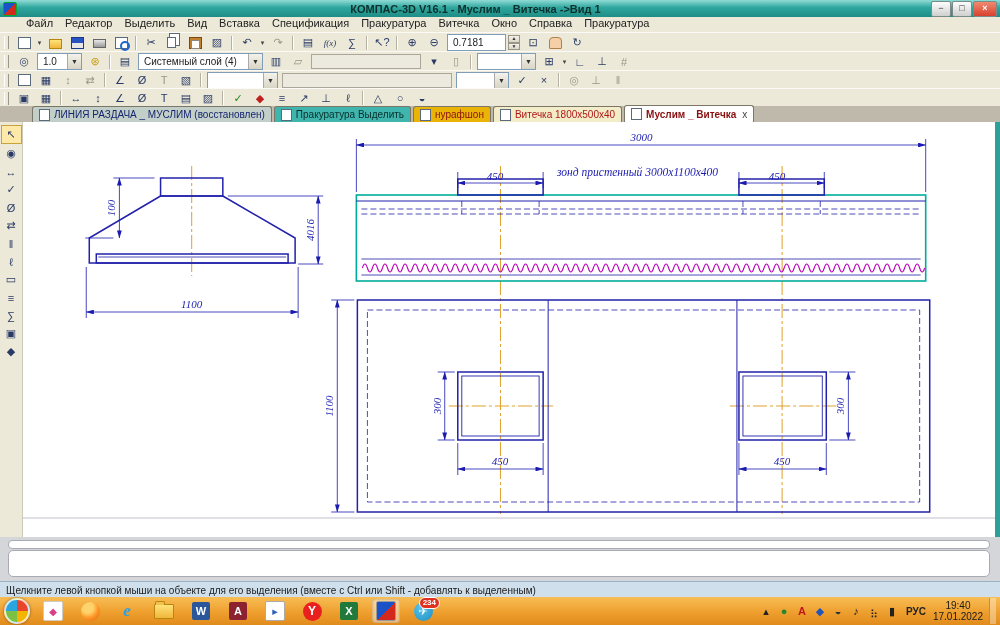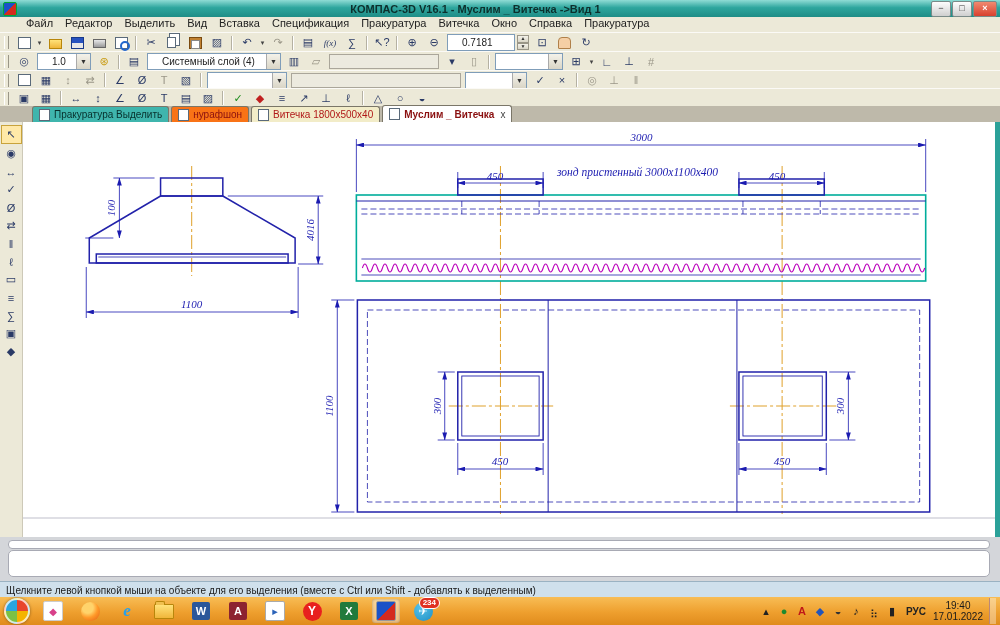--- a/index.html
+++ b/index.html
@@ -15,21 +15,21 @@
   .menubar{top:17px;height:15px;display:flex;align-items:flex-start;padding-left:20px;background:#ece9d8;border-bottom:1px solid #d8d4c4;}
   .menuitem{padding:0 6px;white-space:nowrap;}
   
   .tbrow{display:flex;align-items:center;padding-left:2px;background:#ece9d8;border-top:1px solid #fbfaf6;border-bottom:1px solid #cdc9b8;}
   .tb1{top:32px;height:19px;} .tb2{top:51px;height:19px;} .tb3{top:70px;height:18px;} .tb4{top:88px;height:18px;}
   .grip{width:3px;height:13px;border-left:1px solid #fff;border-right:1px solid #9a9688;margin:0 4px 0 2px;}
   .sep{width:1px;height:14px;background:#b5b1a2;border-right:1px solid #fff;margin:0 3px;}
   .btn{min-width:20px;height:17px;display:flex;align-items:center;justify-content:center;font-size:11px;color:#2a3a66;padding:0 1px;}
   .btn.dis{color:#9a9688;}
   .drop{font-size:7px;color:#444;width:9px;text-align:center;}
-  .combo{height:15px;background:#fff;border:1px solid #7f9db9;display:flex;align-items:center;font-size:10px;padding-left:14px;margin:0 2px;white-space:nowrap;}
+  .combo{height:15px;background:#fff;border:1px solid #7f9db9;display:flex;align-items:center;font-size:10px;padding-left:5px;margin:0 2px;white-space:nowrap;}
   .combo .arrow{width:13px;height:100%;margin-left:auto;background:linear-gradient(#f4f2ea,#d9d5c6);border-left:1px solid #aaa;display:flex;align-items:center;justify-content:center;font-size:7px;color:#333;}
   .spin{display:flex;flex-direction:column;width:12px;height:15px;margin-right:2px;}
   .spin span{flex:1;background:linear-gradient(#f4f2ea,#d9d5c6);border:1px solid #9a9688;font-size:5px;line-height:5px;text-align:center;color:#333;}
   .field{height:13px;background:#eceadf;border:1px solid #aaa69a;margin:0 2px;}
   
   .i{width:13px;height:12px;display:inline-block;box-sizing:border-box;}
   .i-doc{background:#fff;border:1px solid #5a6a7a;}
   .i-folder{background:linear-gradient(#ffe27a,#f0b63a);border:1px solid #b8860b;height:10px;margin-top:2px;}
   .i-save{background:linear-gradient(#2853c0 0 55%,#e8e8e8 55%);border:1px solid #1a3a8a;}
   .i-print{background:linear-gradient(#e8e8e8,#9a9a9a);border:1px solid #666;height:9px;margin-top:2px;}
@@ -38,21 +38,21 @@
   .i-copy{width:9px;height:11px;background:#fff;border:1px solid #5a6a7a;box-shadow:3px -3px 0 0 #fff,3px -3px 0 1px #5a6a7a;margin-left:-3px;}
   .i-paste{background:#c08030;border:1px solid #7a4a10;}
   .i-paste::after{content:"";display:block;width:7px;height:7px;background:#fff;border:1px solid #888;margin:2px auto 0;}
   .i-hand{background:#f5cfa5;border:1px solid #b0804a;border-radius:4px 4px 1px 1px;}
   
   .tabbar{top:106px;height:16px;background:#beb9aa;display:flex;align-items:flex-end;padding-left:32px;gap:2px;}
   .tab{height:15px;display:flex;align-items:center;padding:0 6px;font-size:10px;border:1px solid #7a7668;border-bottom:none;border-radius:3px 3px 0 0;white-space:nowrap;}
   .tabico{width:9px;height:10px;background:#fff;border:1px solid #5a6a7a;margin-right:4px;flex:none;}
   .tab1{background:#c2cfc8;color:#15246e;}
   .tab2{background:#3fb5ad;color:#07302c;}
-  .tab3{background:#f97316;color:#8a1010;}
+  .tab3{background:#eab308;color:#8a1010;}
   .tab4{background:#f2ecc8;color:#b01818;}
   .tab5{background:#fff;color:#8a0f0f;font-weight:bold;height:16px;}
   .tabclose{margin-left:6px;color:#444;font-weight:normal;}
   
   .main{top:122px;height:415px;display:flex;}
   .palette{width:22px;background:#ece9d8;display:flex;flex-direction:column;align-items:center;padding-top:3px;gap:1px;border-right:1px solid #cdc9b8;}
   .ptool{width:19px;height:17px;display:flex;align-items:center;justify-content:center;font-size:11px;color:#2a3a66;}
   .ptool.active{background:#ffe9a8;border:1px solid #c8a33c;}
   .canvas{flex:1;background:#fff;position:relative;}
   .canvas svg{position:absolute;inset:0;width:100%;height:100%;}
@@ -245,20 +245,24 @@
   <span class="btn">↗</span>
   <span class="btn">⊥</span>
   <span class="btn">ℓ</span>
   <span class="sep"></span>
   <span class="btn">△</span>
   <span class="btn">○</span>
   <span class="btn">◒</span>
 </div>
 
 <div class="abs tabbar">
+  <div class="tab tab1">
+    <span class="tabico"></span>
+    <span>ЛИНИЯ РАЗДАЧА _ МУСЛИМ (восстановлен)</span>
+  </div>
   <div class="tab tab2">
     <span class="tabico"></span>
     <span>Пракуратура Выделить</span>
   </div>
   <div class="tab tab3">
     <span class="tabico"></span>
     <span>нурафшон</span>
   </div>
   <div class="tab tab4">
     <span class="tabico"></span>

